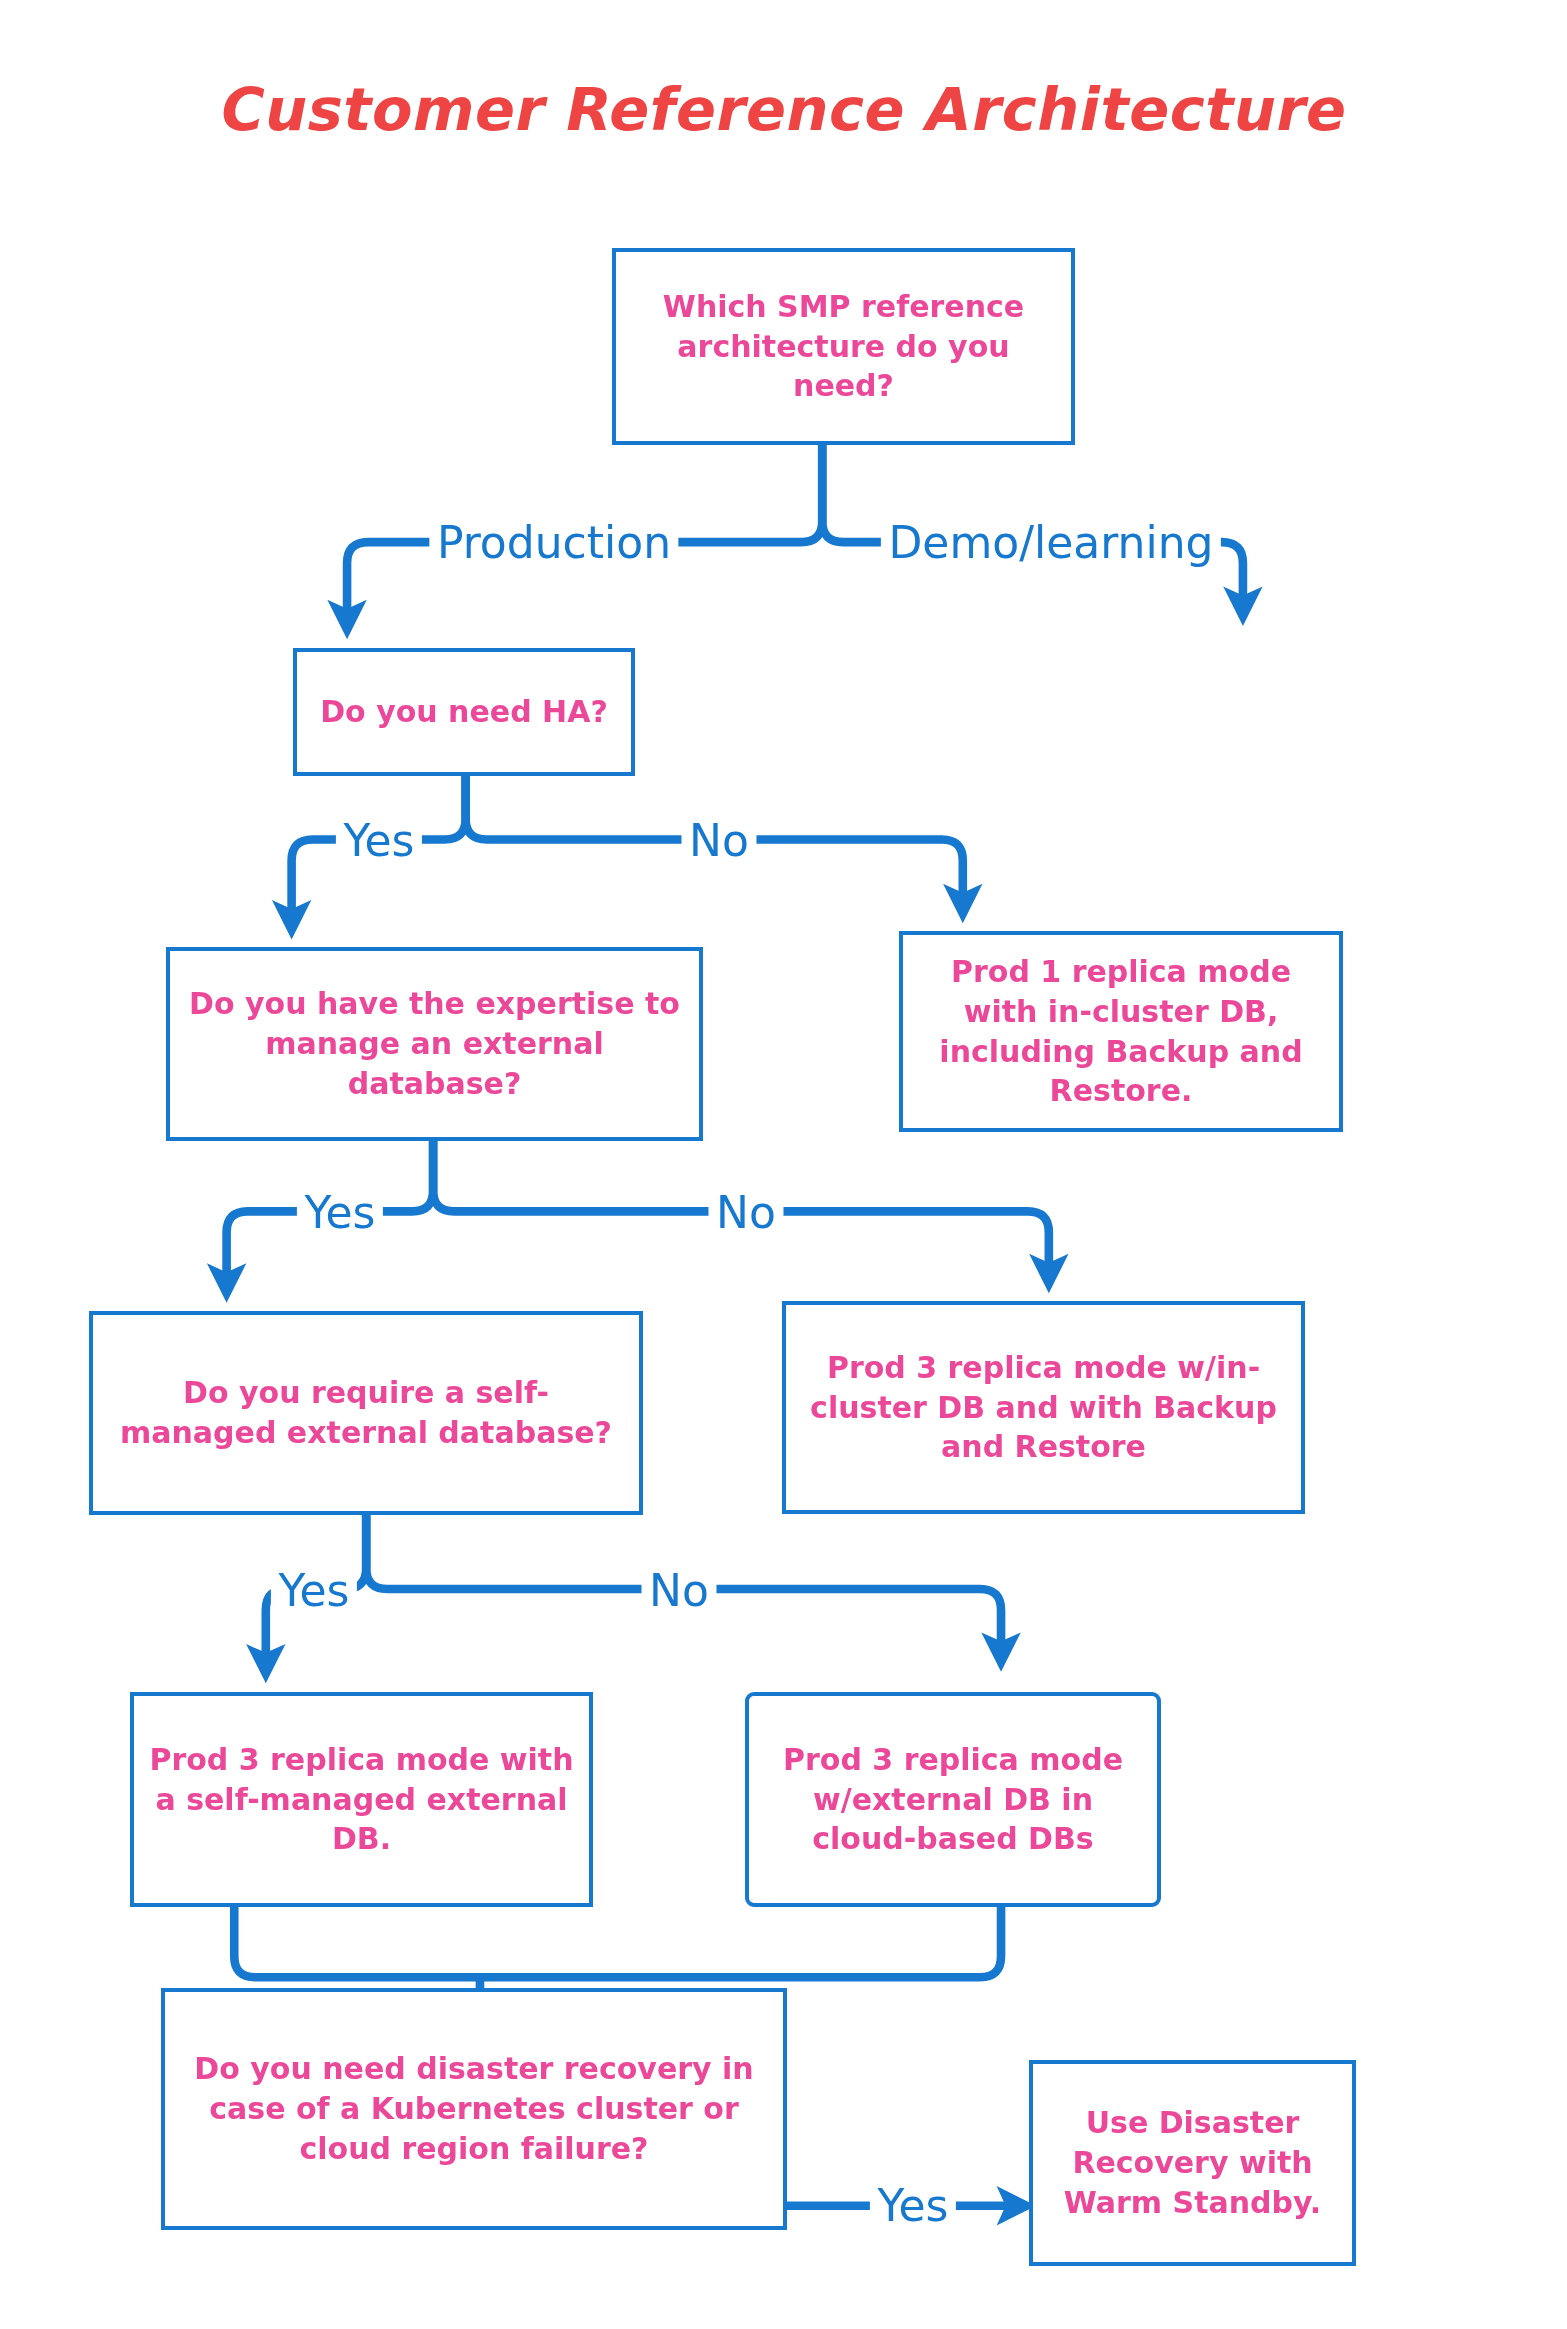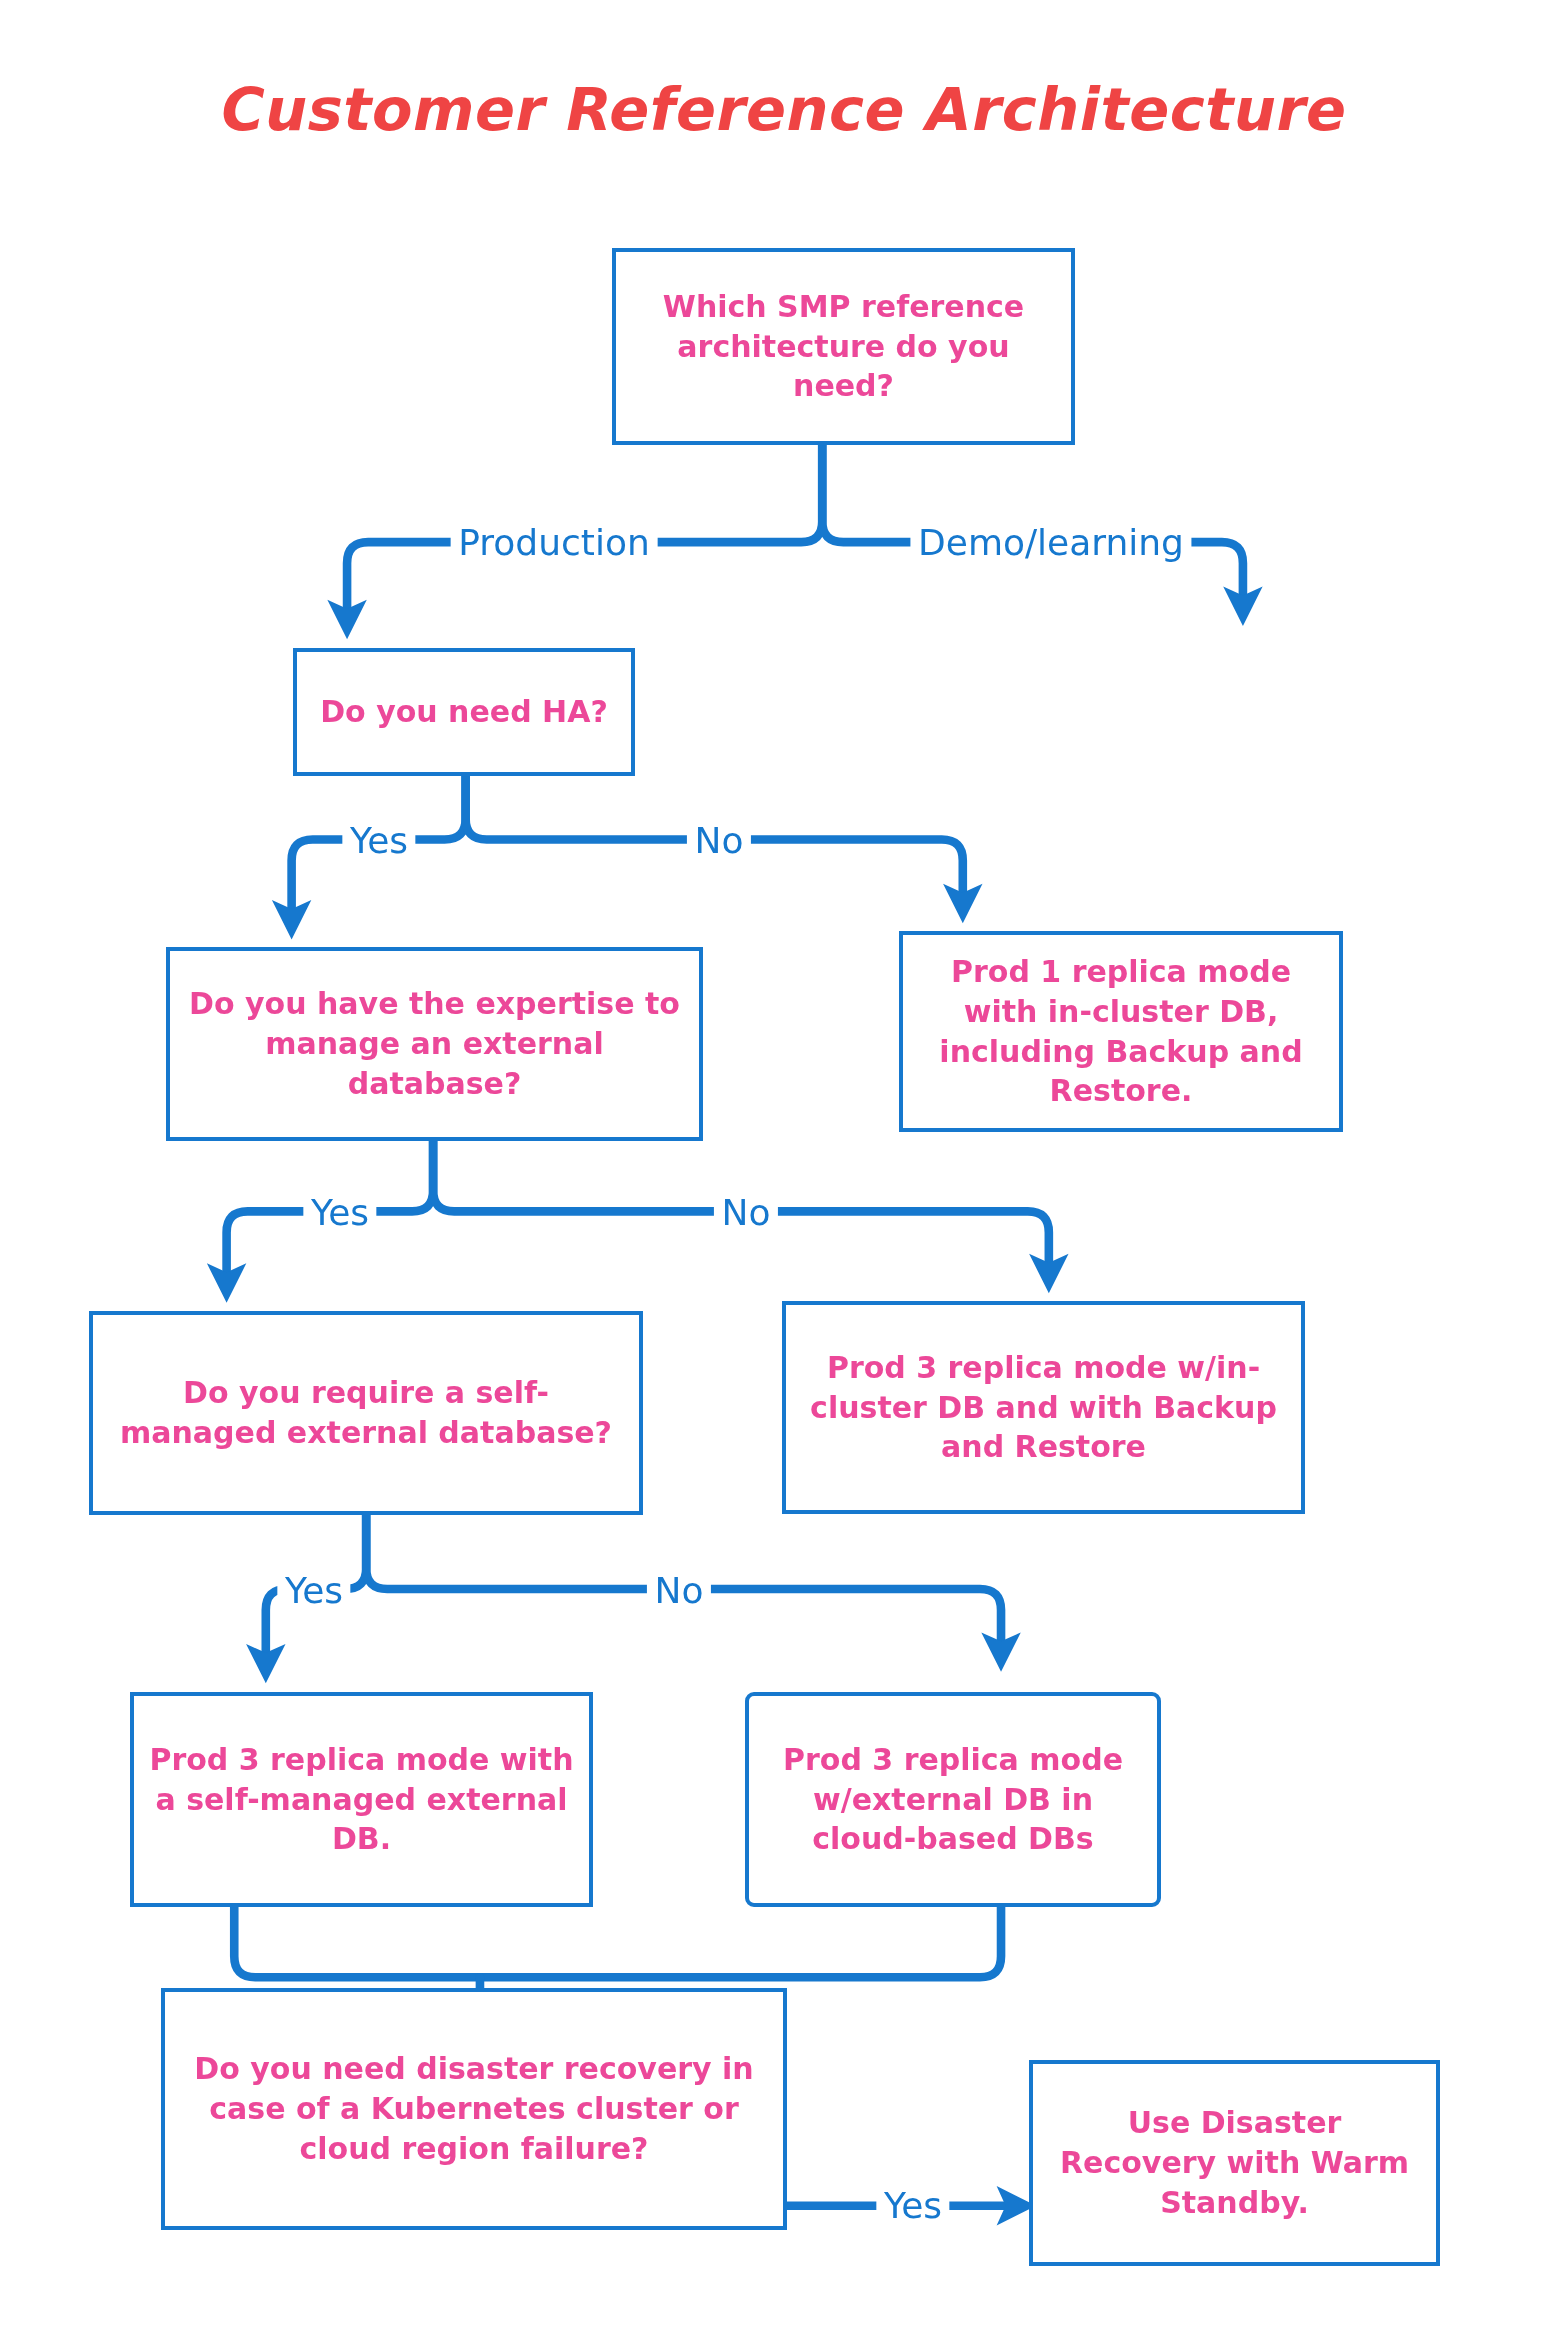--- a/index.html
+++ b/index.html
@@ -56,21 +56,21 @@
     font-weight: bold;
     font-size: 30px;
     line-height: 1.33;
     padding: 0 13.4px;
   }
   .edge-label {
     position: absolute;
     color: #1678CE;
     font-family: "DejaVu Sans", sans-serif;
     font-weight: normal;
-    font-size: 36px;
+    font-size: 44px;
     line-height: 1;
     white-space: nowrap;
     background: #ffffff;
     padding: 0 7.6px;
     transform: translate(-50%, -50%);
   }
 </style>
 </head>
 <body>
 
@@ -136,21 +136,21 @@
   </div>
 
   <div class="node" style="left:745px; top:1692px; width:416px; height:215px;border-radius:9px;">
     <span>Prod 3 replica mode w/external DB in cloud-based DBs</span>
   </div>
 
   <div class="node" style="left:161px; top:1988px; width:626px; height:242px;">
     <span>Do you need disaster recovery in case of a Kubernetes cluster or cloud region failure?</span>
   </div>
 
-  <div class="node" style="left:1029px; top:2060px; width:411px; height:206px;">
+  <div class="node" style="left:1029px; top:2060px; width:327px; height:206px;">
     <span>Use Disaster Recovery with Warm Standby.</span>
   </div>
 
   <div class="edge-label" style="left:554px; top:543px;">Production</div>
 
   <div class="edge-label" style="left:1051px; top:543px;">Demo/learning</div>
 
   <div class="edge-label" style="left:379px; top:841px;">Yes</div>
 
   <div class="edge-label" style="left:719px; top:841px;">No</div>

